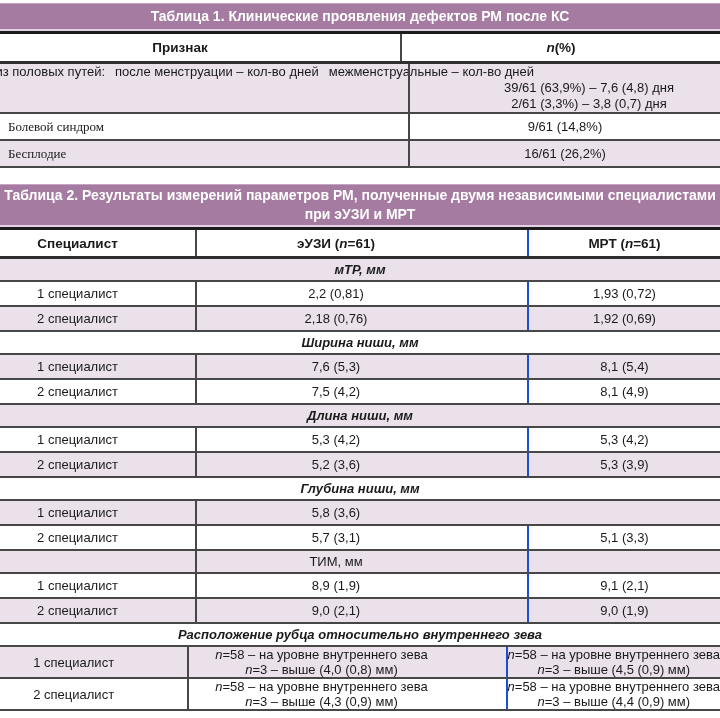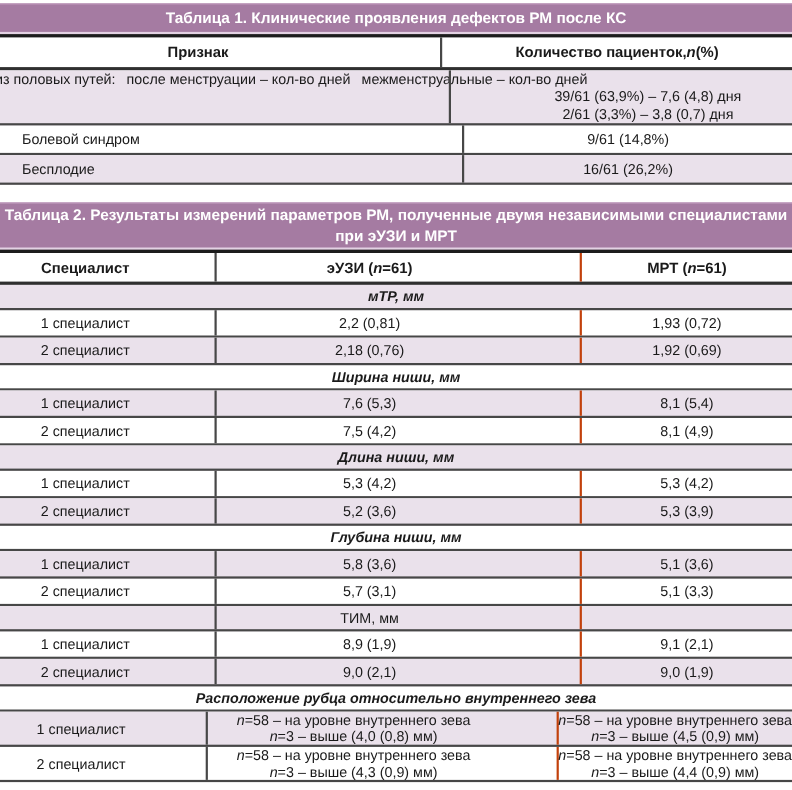--- a/index.html
+++ b/index.html
@@ -35,26 +35,26 @@
   .t1 .cR{flex:1;border-left:2px solid #474747;}
   .t1 .hrow{height:27px;border-bottom:3px solid #2f2f2f;}
   .t1 .hrow .c{font-size:13.5px;}
   .t1 .mrow{height:48px;}
   .t1 .drow{height:25px;}
   .t1 .cell-left{align-items:flex-start;justify-content:center;text-align:left;padding-left:8px;}
   .t1 .line{line-height:15.5px;white-space:nowrap;}
   .t1 .line.sub{padding-left:10px;}
   .t1 .vals{flex-direction:column;justify-content:flex-end;padding-bottom:1px;}
   .t1 .vals .line{line-height:15.5px;margin-left:48px;}
-  .t1 .plain-left{justify-content:flex-start;text-align:left;padding-left:20px;}
+  .t1 .plain-left{justify-content:flex-start;text-align:left;padding-left:8px;font-family:Liberation Serif, serif;}
 
   
   .t2 .c1{width:155px;}
   .t2 .c2{width:278px;border-left:2px solid #474747;}
-  .t2 .c3{flex:1;border-left:2px solid #c2410c;margin-left:12px;}
+  .t2 .c3{flex:1;border-left:2px solid #1d4ed8;margin-left:12px;}
   .t2 .hrow{height:26px;border-bottom:3px solid #2f2f2f;}
   .t2 .hrow .c{font-size:13.5px;}
   .t2 .shead{height:21px;}
   .t2 .shead .sh{flex:1;display:flex;align-items:center;justify-content:center;
       font-size:13px;font-weight:bold;font-style:italic;text-align:center;}
   .t2 .tim-label{font-weight:normal;font-style:normal;font-size:13px;}
   .t2 .drow{height:23px;}
   .t2 .lrow{height:30px;}
   .t2 .loc{flex-direction:column;justify-content:center;align-items:center;}
   .t2 .loc .ln{line-height:15px;white-space:nowrap;}
@@ -64,21 +64,20 @@
 
 <div class="table t1">
   <div class="tbar">
     <div>Таблица 1. Клинические проявления дефектов РМ после КС</div>
   </div>
   <div class="thick"></div>
 
   <div class="row hrow">
     <div class="c cL b">Признак</div>
     <div class="c cR b">
-        <span>Количество пациенток, </span>
         <span class="it">n</span>
         <span> (%)</span>
       </div>
   </div>
 
   <div class="row mrow lav">
     <div class="c cL cell-left">
       <div class="line">Кровянистые выделения из половых путей:</div>
       <div class="line sub">после менструации – кол-во дней</div>
       <div class="line sub">межменструальные – кол-во дней</div>
@@ -162,21 +161,20 @@
     <div class="c c2">5,2 (3,6)</div>
     <div class="c c3">5,3 (3,9)</div>
   </div>
 
   <div class="row shead">
     <div class="sh">Глубина ниши, мм</div>
   </div>
   <div class="row drow lav">
     <div class="c c1">1 специалист</div>
     <div class="c c2">5,8 (3,6)</div>
-    <div class="c c3">5,1 (3,6)</div>
   </div>
   <div class="row drow">
     <div class="c c1">2 специалист</div>
     <div class="c c2">5,7 (3,1)</div>
     <div class="c c3">5,1 (3,3)</div>
   </div>
 
   <div class="row shead lav">
     <div class="c c1"></div>
     <div class="c c2 tim-label">ТИМ, мм</div>

